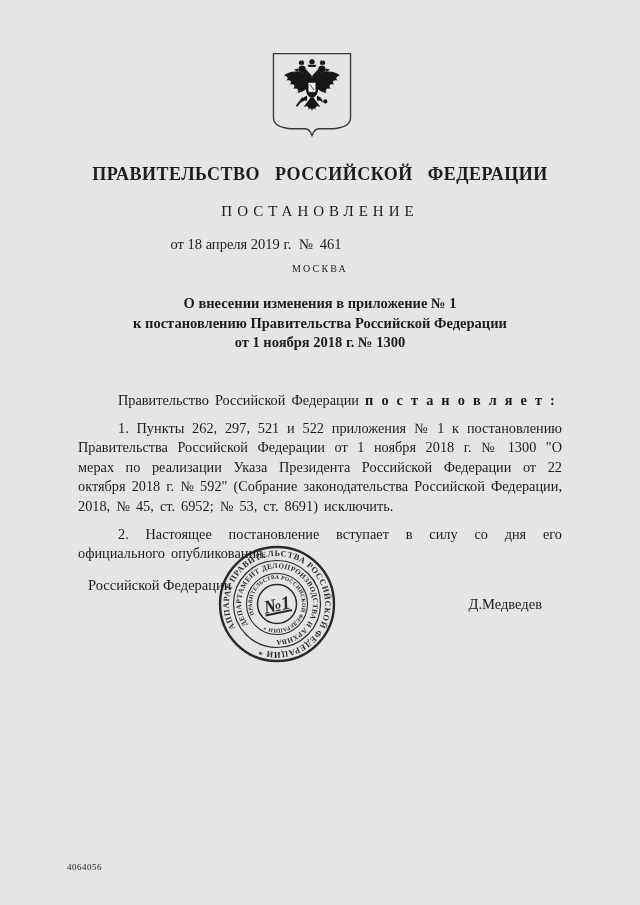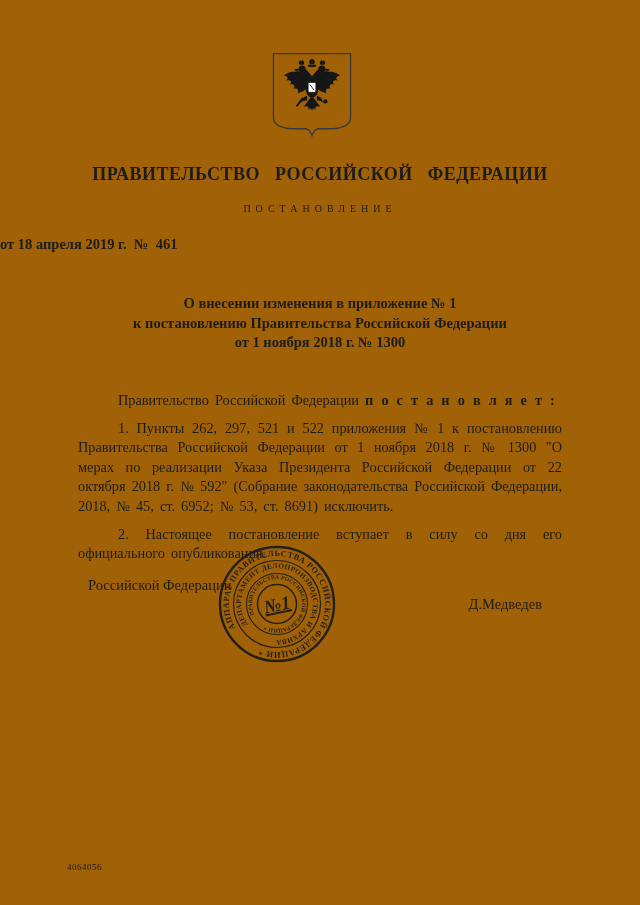--- a/index.html
+++ b/index.html
@@ -1,37 +1,37 @@
 <!DOCTYPE html>
 <html><head>
 <meta charset="utf-8">
 <style>
   html,body{margin:0;padding:0;background:#ffffff;}
   .page{
     position:relative;
     width:640px;height:905px;
-    background:#a16207;
+    background:#e5e5e5;
     font-family:"Liberation Serif","DejaVu Serif",serif;
     color:#1c1c1c;
     overflow:hidden;
   }
   .emblem{position:absolute;left:271px;top:51px;width:82px;height:92px;}
   .emblem svg{display:block;width:100%;height:100%;}
   .org-name{
     position:absolute;top:164px;left:0;width:640px;
     text-align:center;font-weight:bold;font-size:18px;
     letter-spacing:0.5px;word-spacing:10px;
   }
   .doc-type{
     position:absolute;top:203px;left:0;width:640px;
-    text-align:center;font-size:10px;letter-spacing:5px;
+    text-align:center;font-size:15px;letter-spacing:5px;
   }
   .date-line{
     position:absolute;top:236px;left:0;width:512px;
-    font-size:14.5px;white-space:pre;font-weight:bold;
+    text-align:center;font-size:14.5px;white-space:pre;
   }
   .city{
     position:absolute;top:263px;left:0;width:640px;
     text-align:center;font-size:10px;letter-spacing:2.2px;
   }
   .subject{
     position:absolute;top:294px;left:70px;width:500px;
     text-align:center;font-weight:bold;font-size:14.5px;line-height:19.5px;
   }
   .body-text{
@@ -92,20 +92,21 @@
         <path d="M50,58 L38,74 C44,71 46,74 45,78 C48,75 49,76 50,80 C51,76 52,75 55,78 C54,74 56,71 62,74 Z"></path>
         <rect x="44.5" y="39" width="11" height="14" rx="1.5" fill="#ffffff" stroke="#161616" stroke-width="1"></rect>
         <path d="M47,42 l6,8" stroke="#161616" stroke-width="1.2"></path>
       </g>
     </svg>
   </div>
 
   <div class="org-name">ПРАВИТЕЛЬСТВО РОССИЙСКОЙ ФЕДЕРАЦИИ</div>
   <div class="doc-type">ПОСТАНОВЛЕНИЕ</div>
   <div class="date-line">от 18 апреля 2019 г.  №  461</div>
+  <div class="city">МОСКВА</div>
 
   <div class="subject">
     <div>О внесении изменения в приложение № 1</div>
     <div>к постановлению Правительства Российской Федерации</div>
     <div>от 1 ноября 2018 г. № 1300</div>
   </div>
 
   <div class="body-text">
     <p><span>Правительство Российской Федерации</span> <span class="intro-verb">п о с т а н о в л я е т :</span></p>
     <p>1. Пункты 262, 297, 521 и 522 приложения № 1 к постановлению Правительства Российской Федерации от 1 ноября 2018 г. № 1300 "О мерах по реализации Указа Президента Российской Федерации от 22 октября 2018 г. № 592" (Собрание законодательства Российской Федерации, 2018, № 45, ст. 6952; № 53, ст. 8691) исключить.</p>

